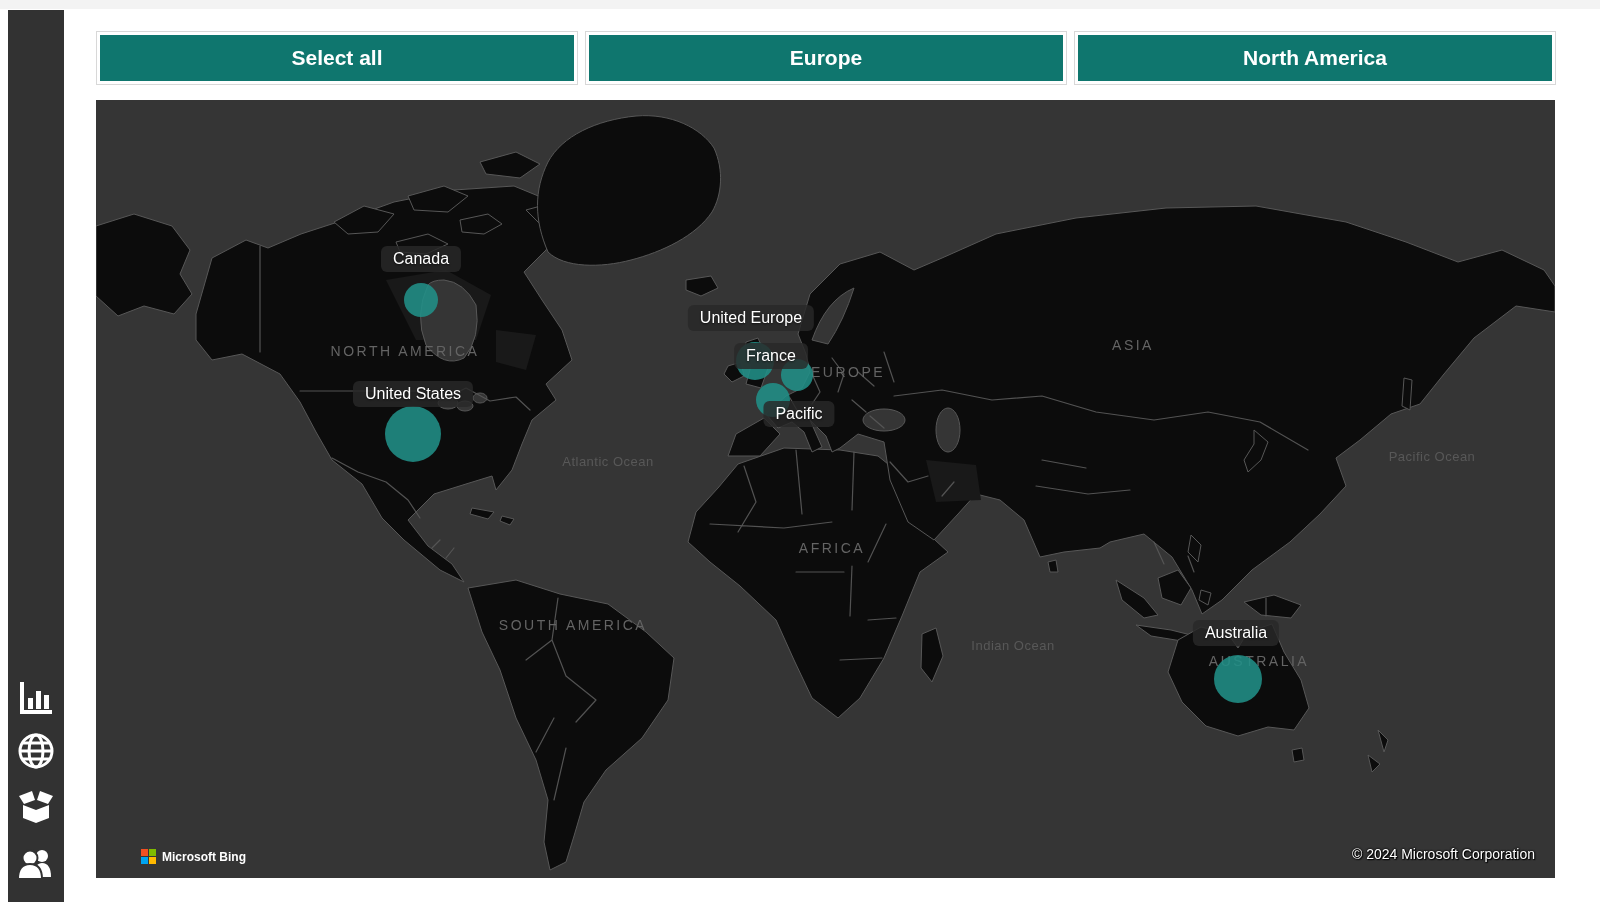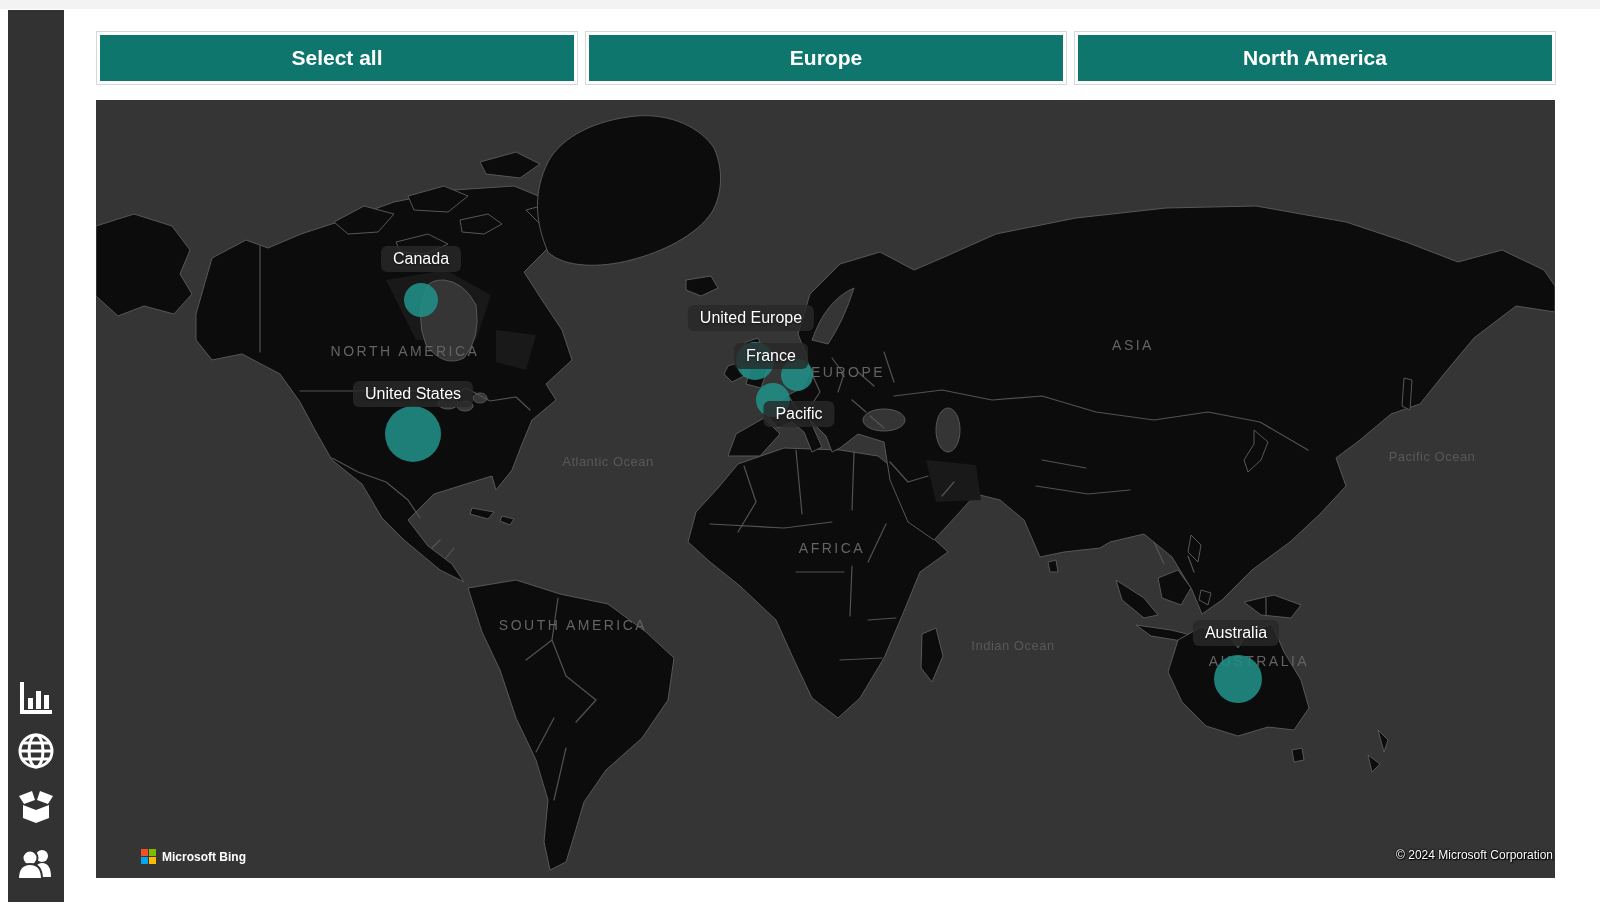--- a/index.html
+++ b/index.html
@@ -23,21 +23,21 @@
   .border{fill:none;stroke:#565656;stroke-width:1.2;stroke-linejoin:round;stroke-linecap:round;opacity:.95;}
   text.geo{font-family:"Liberation Sans", sans-serif;text-anchor:middle;}
   text.continent{fill:#646464;font-size:14px;letter-spacing:2.5px;}
   text.ocean{fill:#585858;font-size:13px;letter-spacing:.5px;}
   .bubble{position:absolute;border-radius:50%;cursor:pointer;}
   .geo-pill{position:absolute;transform:translate(-50%,-50%);white-space:nowrap;color:#fff;
     font-size:16px;background:rgba(40,40,40,.82);padding:4px 12px;border-radius:6px;
     text-shadow:0 1px 2px rgba(0,0,0,.6);}
   .bing-attrib{position:absolute;left:8px;bottom:14px;display:flex;align-items:center;gap:6px;padding-left:37px;}
   .bing-attrib span{color:#fff;font-size:12px;font-weight:600;}
-  .map-copyright{position:absolute;right:2px;bottom:16px;color:#fff;font-size:12px;
+  .map-copyright{position:absolute;right:20px;bottom:16px;color:#fff;font-size:14px;
     text-shadow:0 0 2px #000,0 0 2px #000,1px 1px 1px #000;}
 </style>
 </head>
 <body>
 
 <div class="top-strip"></div>
 
 <div class="sidebar">
   <div class="side-ic" style="top:668px;">
     <svg width="38" height="38" viewBox="0 0 38 38">

